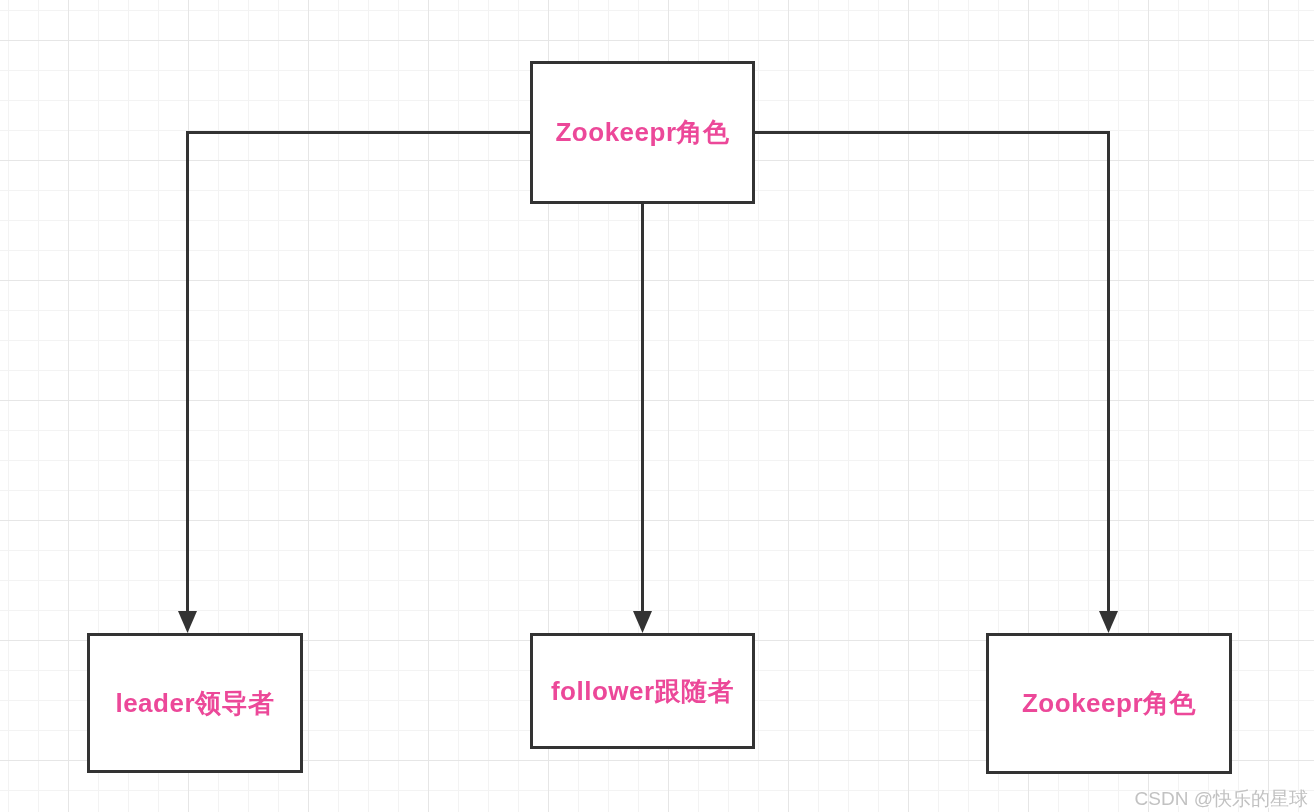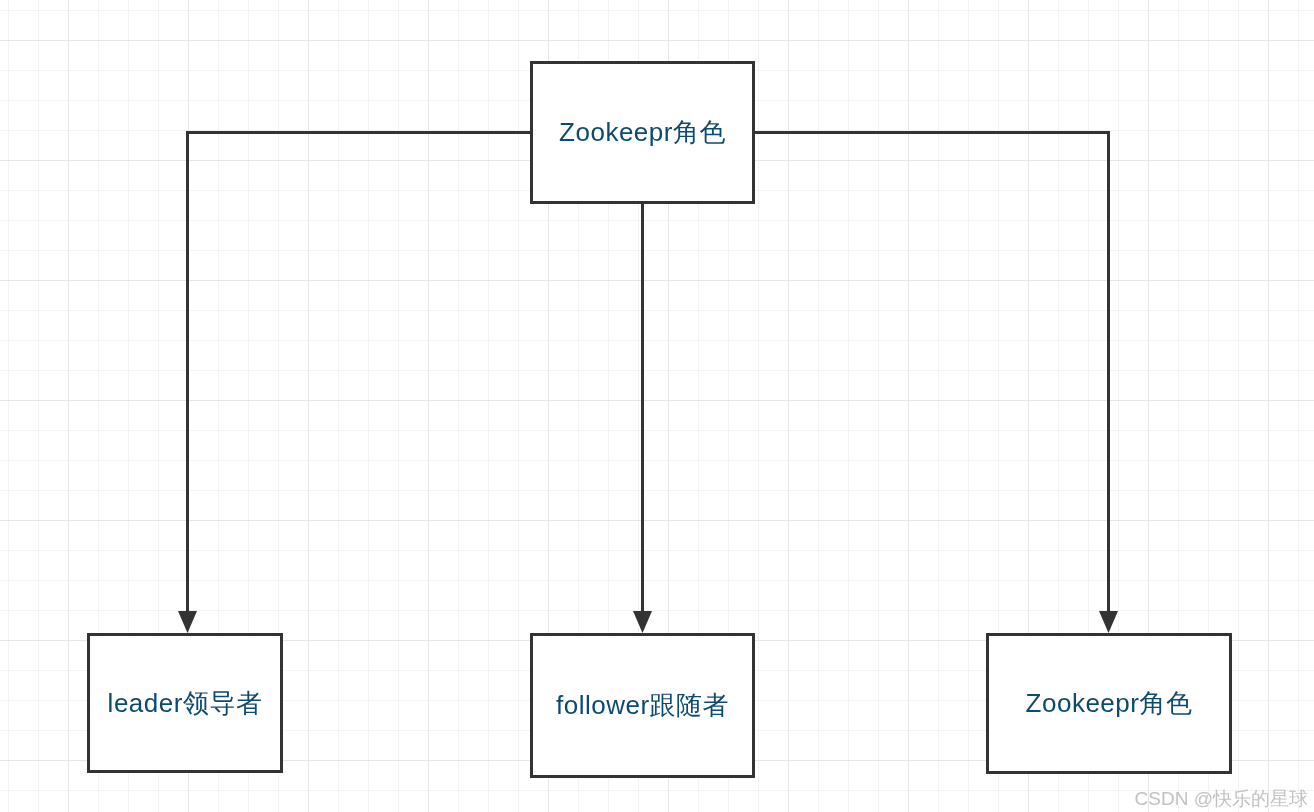--- a/index.html
+++ b/index.html
@@ -33,27 +33,28 @@
   }
   .node {
     position: absolute;
     box-sizing: border-box;
     background: #ffffff;
     border: 3px solid #333333;
     display: flex;
     align-items: center;
     justify-content: center;
     font-size: 26px;
-    color: #0c4a6e;
+    color: #ec4899;
     text-align: center;
     letter-spacing: 0.5px;
+    font-weight: bold;
   }
   .node-root     { left: 530px; top: 61px;  width: 225px; height: 143px; }
-  .node-leader   { left: 87px;  top: 633px; width: 196px; height: 140px; }
-  .node-follower { left: 530px; top: 633px; width: 225px; height: 145px; justify-content: center; }
+  .node-leader   { left: 87px;  top: 633px; width: 216px; height: 140px; }
+  .node-follower { left: 530px; top: 633px; width: 225px; height: 116px; justify-content: center; }
   .node-observer { left: 986px; top: 633px; width: 246px; height: 141px; }
   .watermark {
     position: absolute;
     right: 6px;
     bottom: 0;
     font-size: 19px;
     color: #c2c2c2;
     text-shadow: 1px 1px 0 rgba(255,255,255,0.9);
     white-space: nowrap;
     user-select: none;

